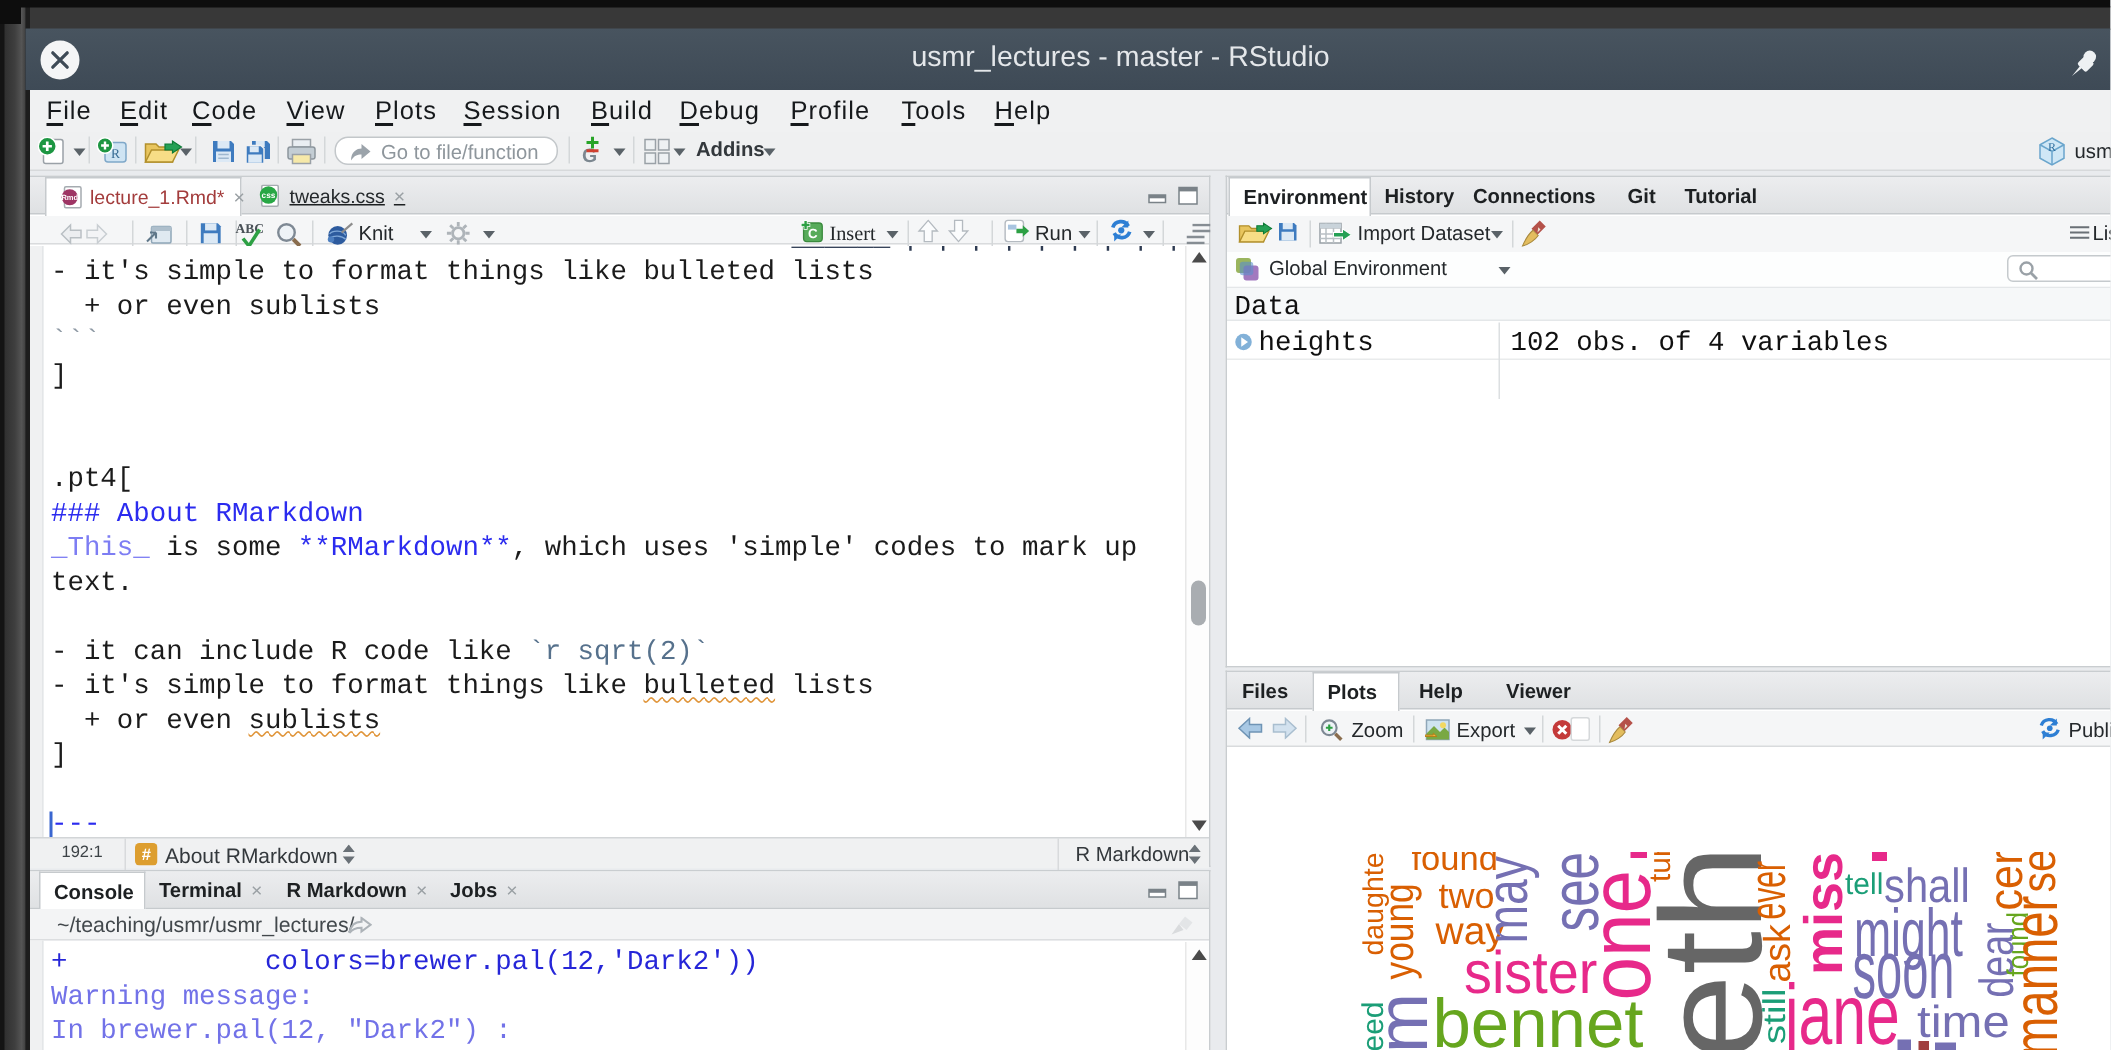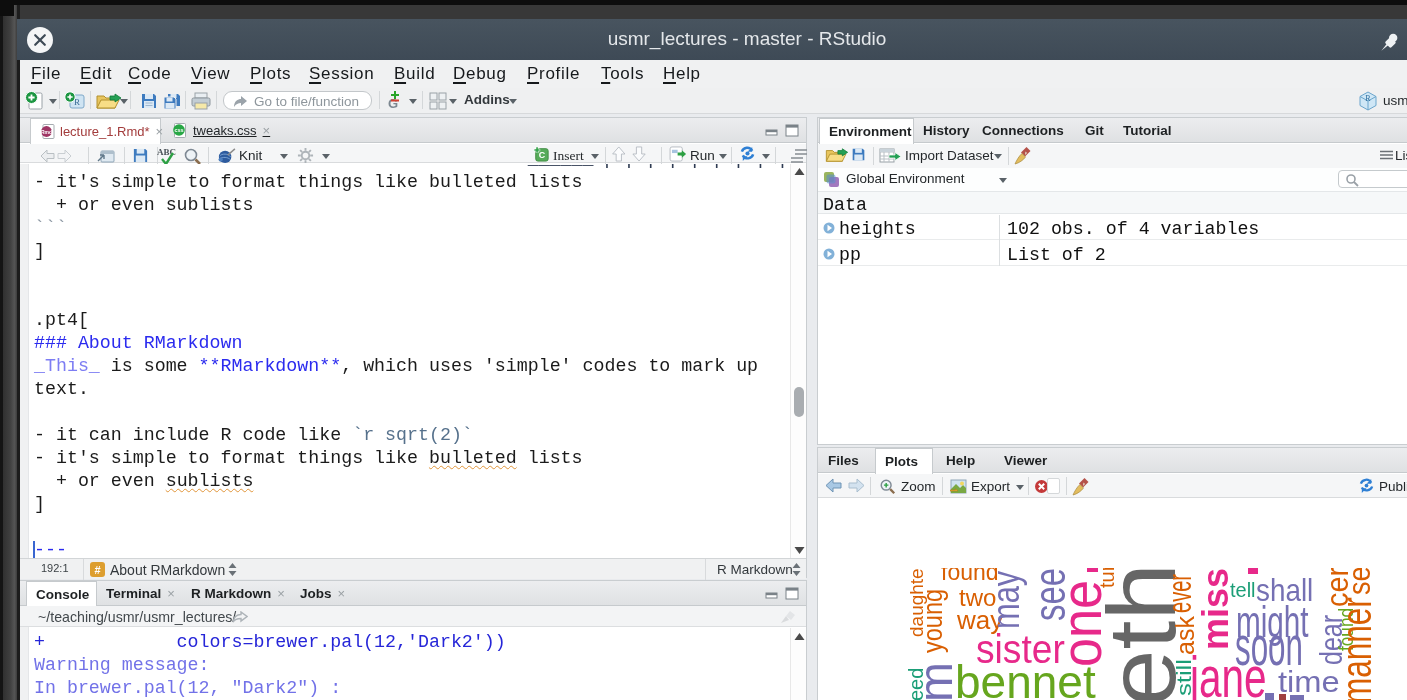--- a/index.html
+++ b/index.html
@@ -435,28 +435,20 @@
           </svg>
         </div>
       </div>
       <div class="abs" style="left:0;top:97px;width:589px;height:25px;border-bottom:1px solid #e9ebec;">
         <svg class="abs" style="left:5px;top:7px" width="12" height="12">
           <circle cx="6" cy="6" r="5.5" fill="#82b1d8"></circle>
           <path d="M4.5 2.8 L9 6 L4.5 9.2 Z" fill="#fff"></path>
         </svg>
         <span class="mono abs" style="left:21px;top:3px;color:#101010;">heights</span>
         <span class="mono abs" style="left:189px;top:3px;color:#101010;">102 obs. of 4 variables</span>
-      </div>
-      <div class="abs" style="left:0;top:123px;width:589px;height:25px;border-bottom:1px solid #e9ebec;">
-        <svg class="abs" style="left:5px;top:7px" width="12" height="12">
-          <circle cx="6" cy="6" r="5.5" fill="#82b1d8"></circle>
-          <path d="M4.5 2.8 L9 6 L4.5 9.2 Z" fill="#fff"></path>
-        </svg>
-        <span class="mono abs" style="left:21px;top:3px;color:#101010;">pp</span>
-        <span class="mono abs" style="left:189px;top:3px;color:#101010;">List of 2</span>
       </div>
       <div class="abs" style="left:181px;top:97px;width:1px;height:51px;background:#dcdfe1;"></div>
     </div>
     <div class="pane" id="pane-plots">
       <div class="tabbar">
         <div class="tab" style="left:1px;">Files</div>
         <div class="tab active" style="left:57px;width:58px;">Plots</div>
         <div class="tab" style="left:119px;">Help</div>
         <div class="tab" style="left:177px;">Viewer</div>
       </div>

